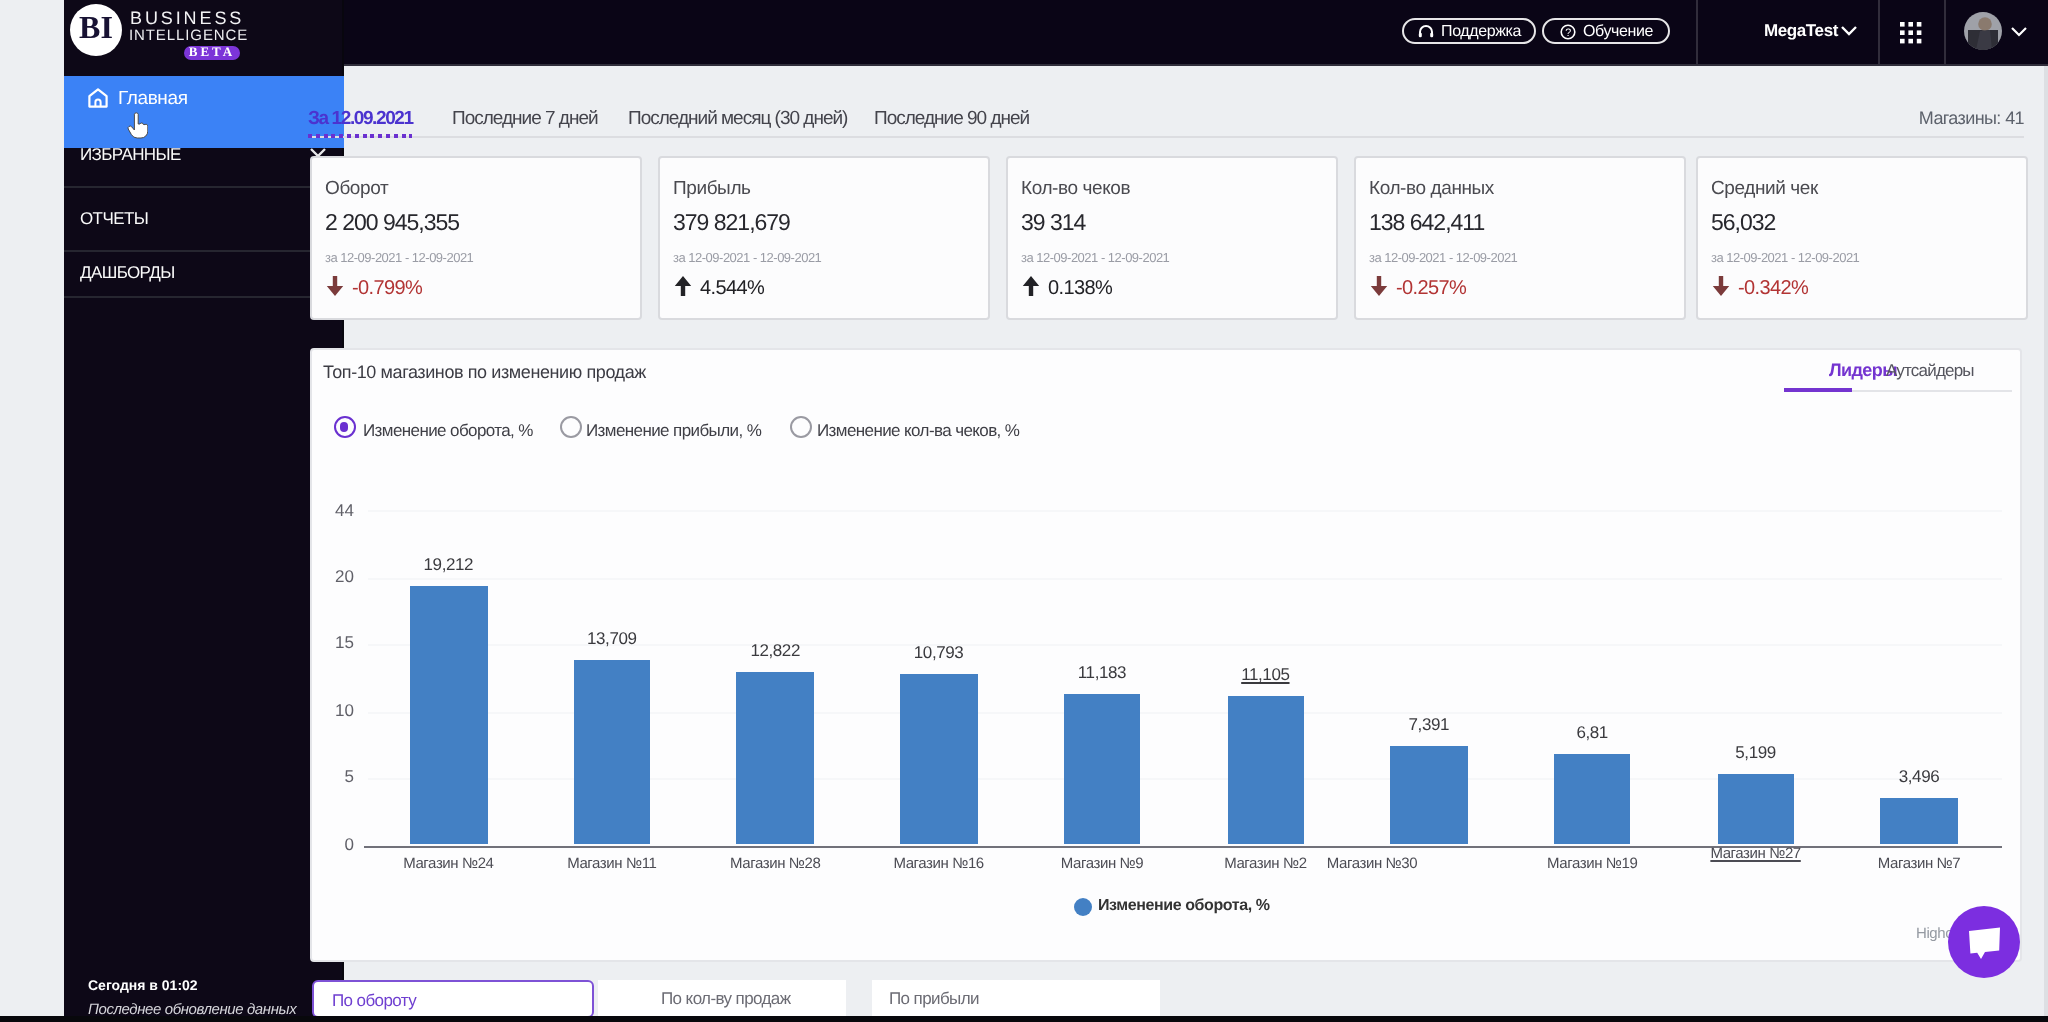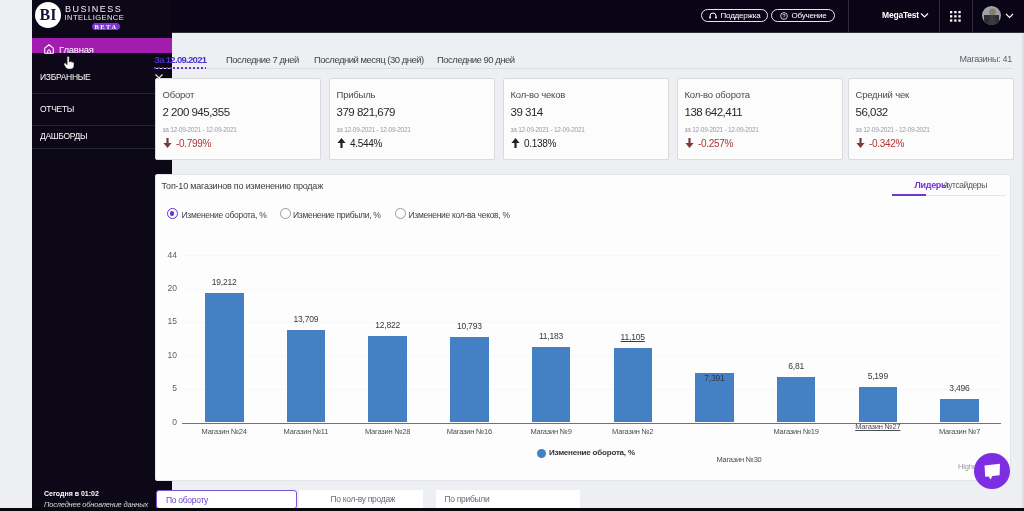--- a/index.html
+++ b/index.html
@@ -11,21 +11,21 @@
   
   #sidebar { left:0; top:0; width:140px; height:511px; background:#0d0817; border-right:1.5px solid #08060e;margin-left:32px; }
   #logoCircle { left:3px; top:2px; width:26px; height:26px; background:#fff; border-radius:50%;
     font-family:"Liberation Serif", serif; font-weight:bold; font-size:16px; color:#181233;
     text-align:center; line-height:26px; }
   .logotxt1 { left:33px; top:3.5px; font-size:9px; letter-spacing:1.45px; color:#f2f2f4; }
   .logotxt2 { left:32.5px; top:13px; font-size:7.5px; letter-spacing:0.45px; color:#ededf0; }
   #beta { left:60px; top:22.5px; width:28px; height:7.5px; background:#7c35d8; border-radius:8px;
     font-family:"Liberation Serif", serif; font-size:6.5px; font-weight:bold; letter-spacing:1.5px;
     color:#fff; text-align:center; line-height:8px; }
-  #mainItem { left:0; top:37.5px; width:140px; height:15px; background:#a21caf; color:#fff;text-align:center; }
+  #mainItem { left:0; top:37.5px; width:140px; height:36px; background:#3b82f6; color:#fff;text-align:center; }
   #mainItem span { position:absolute; left:27px; top:6px; font-size:9.5px; letter-spacing:-0.2px; }
   .menuitem { left:0; width:140px; color:#fafafa; font-size:8.5px; letter-spacing:-0.3px; }
   #sep1 { left:0; top:93px; width:140px; height:1px; background:#262630; }
   #sep2 { left:0; top:124.5px; width:140px; height:1px; background:#262630; }
   #sep3 { left:0; top:148px; width:140px; height:1px; background:#262630; }
   #sbfoot1 { left:12px; top:489.5px; font-size:7px; font-weight:bold; color:#fff; }
   #sbfoot2 { left:12px; top:500px; font-size:7.5px; font-style:italic; letter-spacing:-0.2px; color:#d5d5da; text-decoration:underline; }
 
   
   #header { left:140px; top:0; width:884px; height:33px; background:#0a0516;
@@ -212,21 +212,21 @@
 </div>
 <div class="card" style="left:502.5px;">
   <div class="t">Кол-во чеков</div>
   <div class="v">39 314</div>
   <div class="d">за 12-09-2021 - 12-09-2021</div>
   <div class="delta pos"><span class="ar"><svg width="9" height="10" viewBox="0 0 9 10">
           <path d="M4.5 0 L8.6 5 L5.6 5 L5.6 10 L3.4 10 L3.4 5 L0.4 5 Z"></path>
         </svg></span> 0.138%</div>
 </div>
 <div class="card" style="left:676.5px;">
-  <div class="t">Кол-во оборота</div>
+  <div class="t">Кол-во данных</div>
   <div class="v">138 642,411</div>
   <div class="d">за 12-09-2021 - 12-09-2021</div>
   <div class="delta neg"><span class="ar"><svg width="9" height="10" viewBox="0 0 9 10">
           <path d="M3.4 0 L5.6 0 L5.6 5 L8.6 5 L4.5 10 L0.4 5 L3.4 5 Z"></path>
         </svg></span> -0.257%</div>
 </div>
 <div class="card" style="left:847.5px;">
   <div class="t">Средний чек</div>
   <div class="v">56,032</div>
   <div class="d">за 12-09-2021 - 12-09-2021</div>
@@ -275,32 +275,32 @@
 <div class="bar abs" style="left:776.9px; top:376.5px; height:45.7px;"></div>
 <div class="bar abs" style="left:858.6px; top:387.3px; height:34.9px;"></div>
 <div class="bar abs" style="left:940.3px; top:398.7px; height:23.5px;"></div>
 
 <div class="blab abs" style="left:183.2px; top:277.3px;">19,212</div>
 <div class="blab abs" style="left:264.9px; top:314.2px;">13,709</div>
 <div class="blab abs" style="left:346.6px; top:320.2px;">12,822</div>
 <div class="blab abs" style="left:428.3px; top:320.8px;">10,793</div>
 <div class="blab abs" style="left:510px;   top:331.2px;">11,183</div>
 <div class="blab abs" style="left:591.7px; top:331.7px;text-decoration:underline;">11,105</div>
-<div class="blab abs" style="left:673.4px; top:356.6px;margin-top:16px;">7,391</div>
+<div class="blab abs" style="left:673.4px; top:356.6px;">7,391</div>
 <div class="blab abs" style="left:755.1px; top:360.5px;">6,81</div>
 <div class="blab abs" style="left:836.8px; top:371.3px;">5,199</div>
 <div class="blab abs" style="left:918.5px; top:382.7px;">3,496</div>
 
 <div class="xlab abs" style="left:183.2px; top:427px;">Магазин №24</div>
 <div class="xlab abs" style="left:264.9px; top:427px;">Магазин №11</div>
 <div class="xlab abs" style="left:346.6px; top:427px;">Магазин №28</div>
 <div class="xlab abs" style="left:428.3px; top:427px;">Магазин №16</div>
 <div class="xlab abs" style="left:510px;   top:427px;">Магазин №9</div>
 <div class="xlab abs" style="left:591.7px; top:427px;">Магазин №2</div>
-<div class="xlab abs" style="left:698px; top:427px;margin-top:28px;">Магазин №30</div>
+<div class="xlab abs" style="left:645px; top:427px;">Магазин №30</div>
 <div class="xlab abs" style="left:755.1px; top:427px;">Магазин №19</div>
 <div class="xlab abs" style="left:836.8px; top:422px;text-decoration:underline;">Магазин №27</div>
 <div class="xlab abs" style="left:918.5px; top:427px;">Магазин №7</div>
 
 <div id="legend" class="abs" style="left:549px; top:448px;"><span id="legdot"></span>Изменение оборота, %</div>
 <div id="credit" class="abs" style="left:958px; top:462px;">Highcharts.com</div>
 
 <div id="btab1" class="btab"><span>По обороту</span></div>
 <div id="btab2" class="btab"><span>По кол-ву продаж</span></div>
 <div id="btab3" class="btab"><span>По прибыли</span></div>

